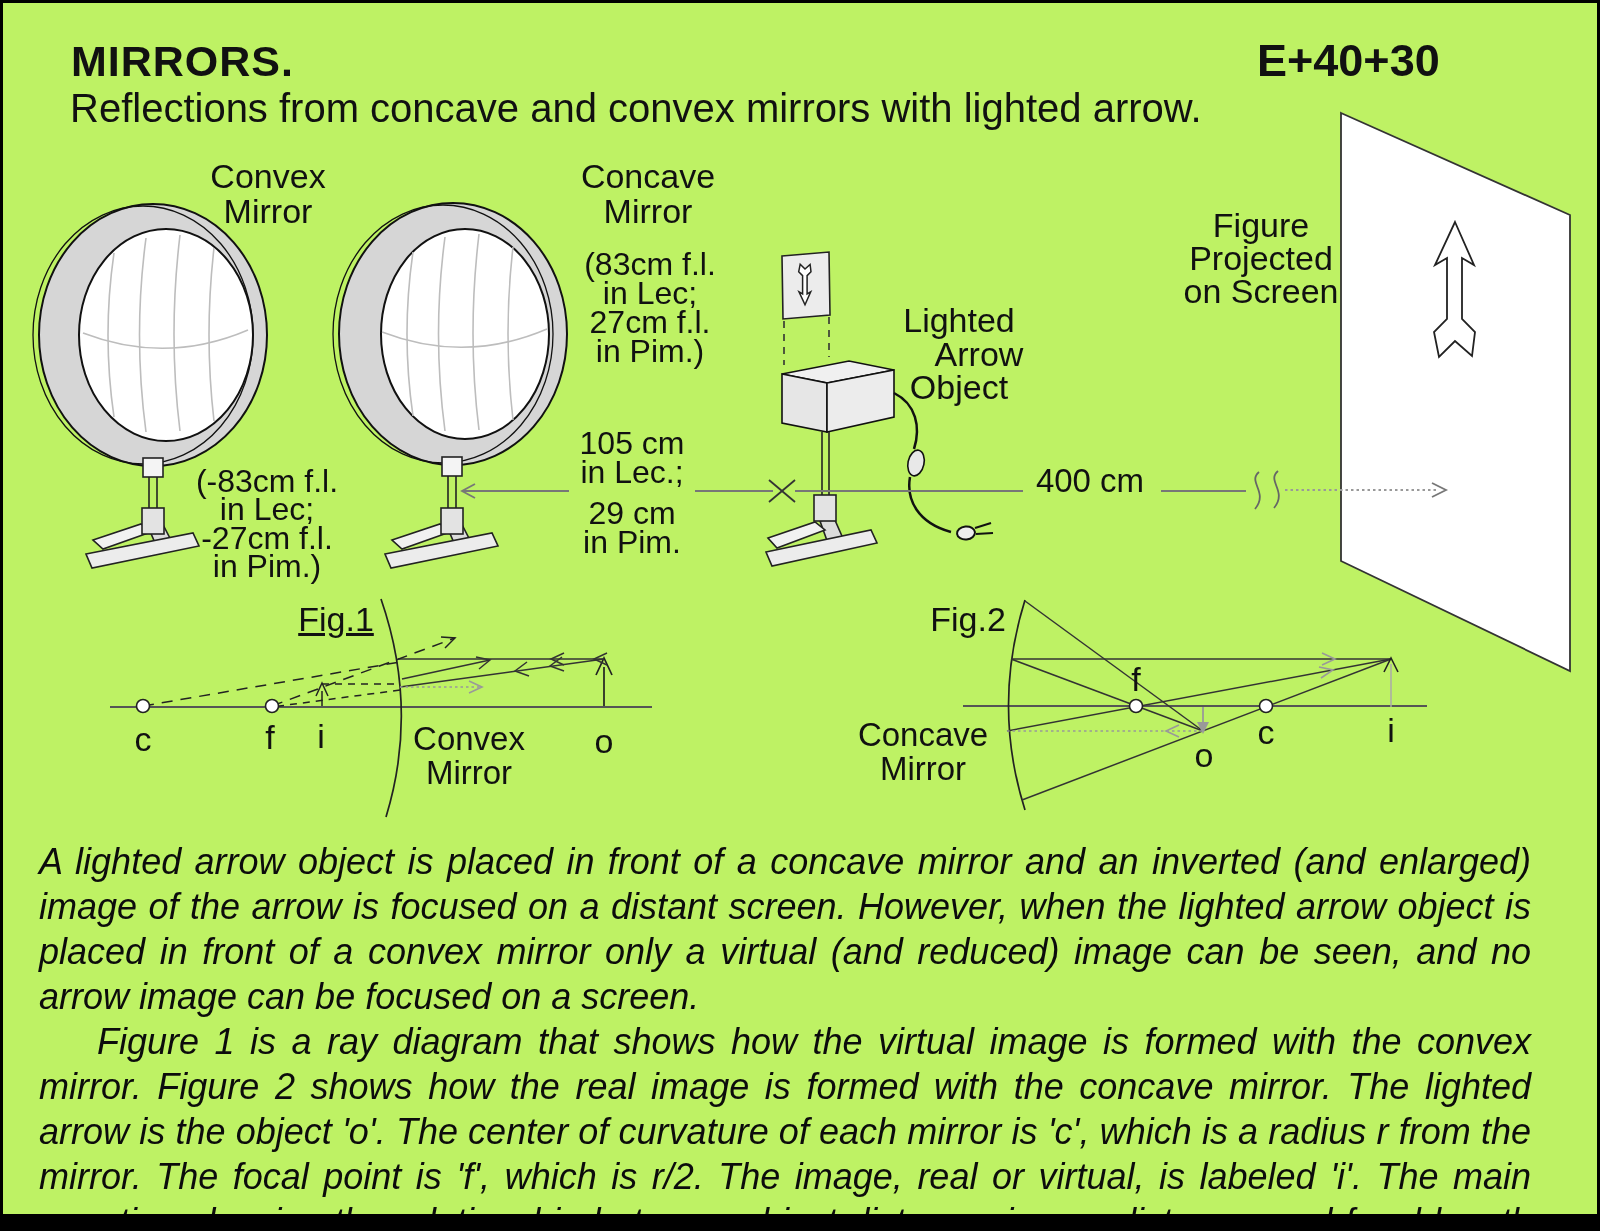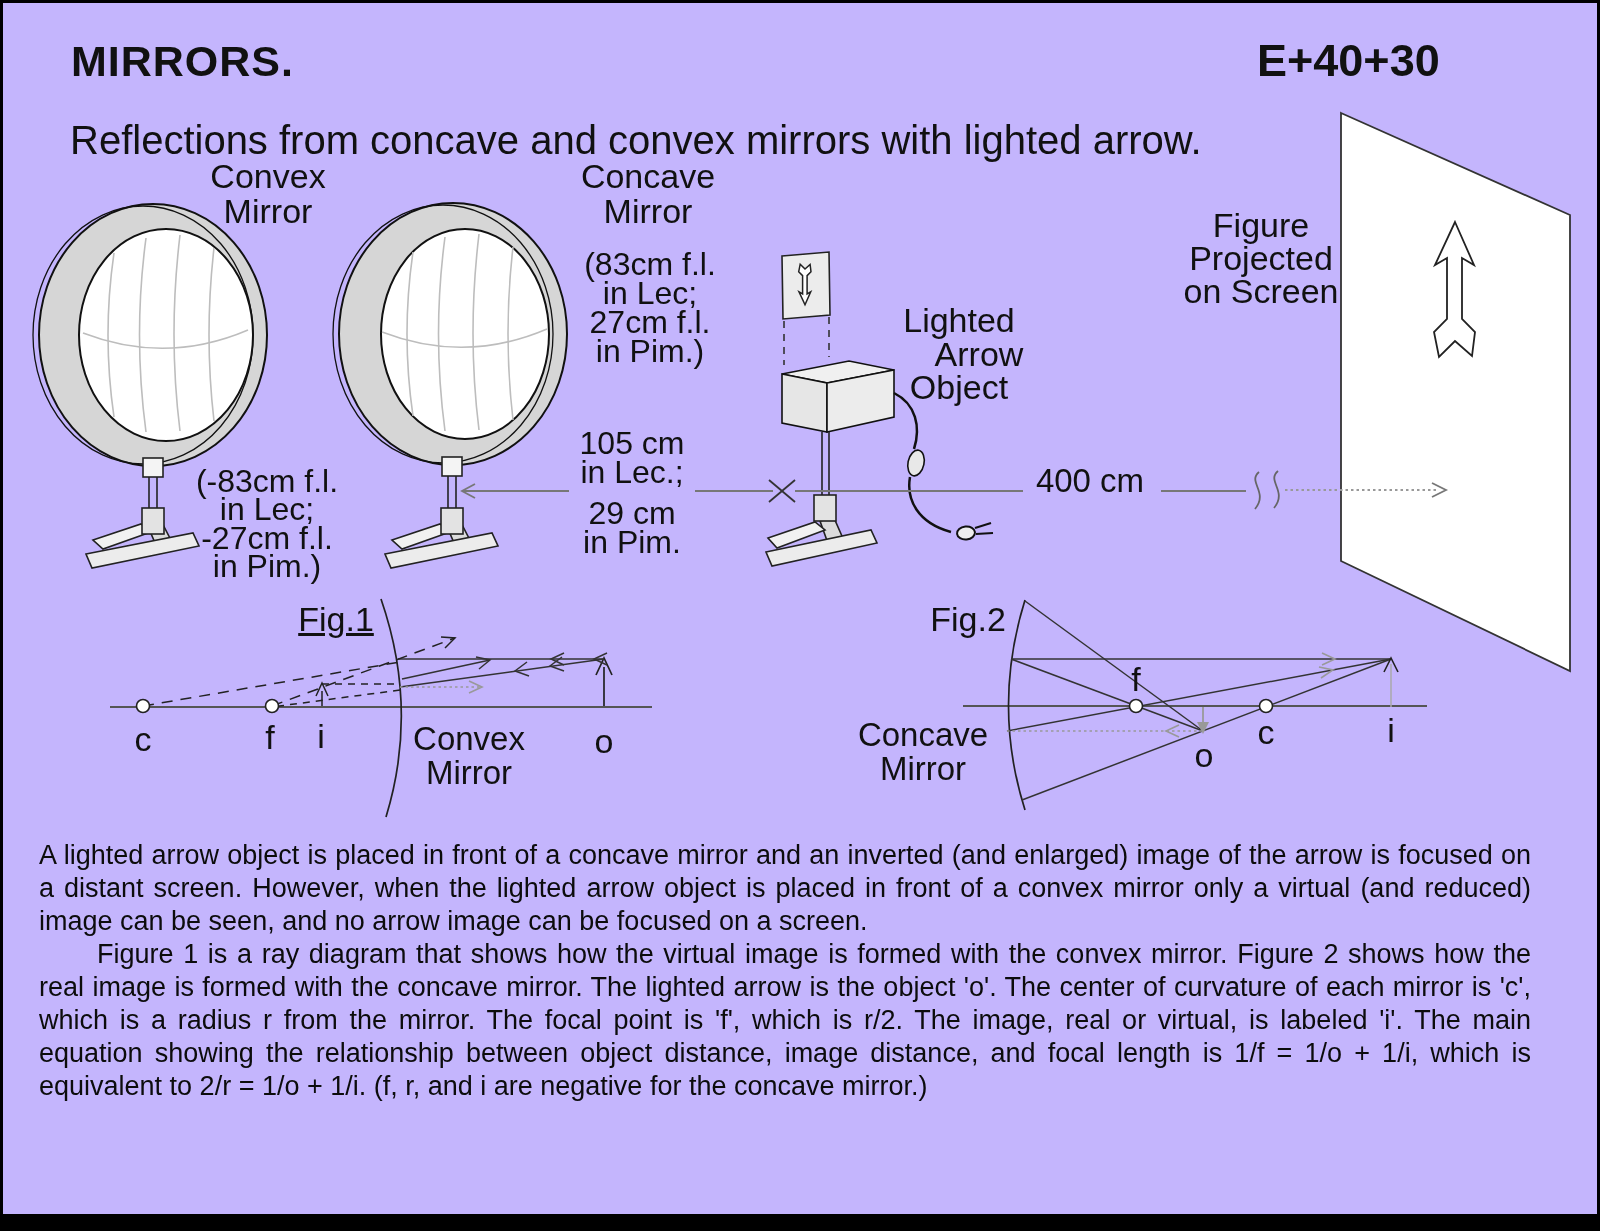--- a/index.html
+++ b/index.html
@@ -1,39 +1,39 @@
 <!DOCTYPE html>
 <html><head>
 <meta charset="utf-8">
 <style>
   html,body{margin:0;padding:0;background:#888;}
   .page{
     position:relative;
     width:1600px;height:1231px;
-    background:#c4b5fd;
+    background:#bef264;
     border:3px solid #000;
     box-sizing:border-box;
     overflow:hidden;
     font-family:"Liberation Sans", sans-serif;
     color:#111;
   }
   .art{position:absolute;left:0;top:0;}
   .lbl{position:absolute;white-space:nowrap;color:#111;line-height:1.05;}
   .ctr{transform:translateX(-50%);}
   .t-title{font-size:43px;font-weight:bold;letter-spacing:1px;}
   .t-code{font-size:45px;font-weight:bold;}
   .t-sub{font-size:40px;}
   .t-head{font-size:34px;}
   .t-note{font-size:32px;}
   .t-fig{font-size:34px;}
   .t-pt{font-size:34px;}
   .t-figmirror{font-size:33px;}
   .t-dim{font-size:33px;}
   .paras{position:absolute;left:36px;top:836px;width:1492px;}
-  .paras p{margin:0;font-size:27px;line-height:33px;text-align:justify;color:#0c0c0c;}
+  .paras p{margin:0;font-size:36px;line-height:45px;text-align:justify;color:#0c0c0c;font-style:italic;}
   .paras p.indent{text-indent:58px;}
   .bottom-bar{position:absolute;left:0;right:0;bottom:0;height:14px;background:#000;}
 </style>
 </head>
 <body>
 
 <div class="page">
 
   <svg class="art" width="1600" height="1231" viewBox="0 0 1600 1231">
 
@@ -204,21 +204,21 @@
 
       <line x1="1388" y1="704" x2="1388" y2="661" stroke="#aaa" stroke-width="1.5"></line>
       <polyline points="1381,669 1388,655 1395,669" fill="none" stroke="#222" stroke-width="1.6"></polyline>
       <circle cx="1133" cy="703" r="6.5" fill="#fff" stroke="#222" stroke-width="1.6"></circle>
       <circle cx="1263" cy="703" r="6.5" fill="#fff" stroke="#222" stroke-width="1.6"></circle>
     </g>
   </svg>
 
   <div class="lbl t-title" style="left:68px;top:36px;">MIRRORS.</div>
   <div class="lbl t-code" style="left:1254px;top:34px;">E+40+30</div>
-  <div class="lbl t-sub" style="left:67px;top:116px;">Reflections from concave and convex mirrors with lighted arrow.</div>
+  <div class="lbl t-sub" style="left:67px;top:84px;">Reflections from concave and convex mirrors with lighted arrow.</div>
 
   <div class="lbl t-head ctr" style="left:265px;top:156px;">Convex</div>
   <div class="lbl t-head ctr" style="left:265px;top:191px;">Mirror</div>
 
   <div class="lbl t-head ctr" style="left:645px;top:156px;">Concave</div>
   <div class="lbl t-head ctr" style="left:645px;top:191px;">Mirror</div>
 
   <div class="lbl t-note ctr" style="left:647px;top:245px;">(83cm f.l.</div>
   <div class="lbl t-note ctr" style="left:647px;top:274px;">in Lec;</div>
   <div class="lbl t-note ctr" style="left:647px;top:303px;">27cm f.l.</div>

